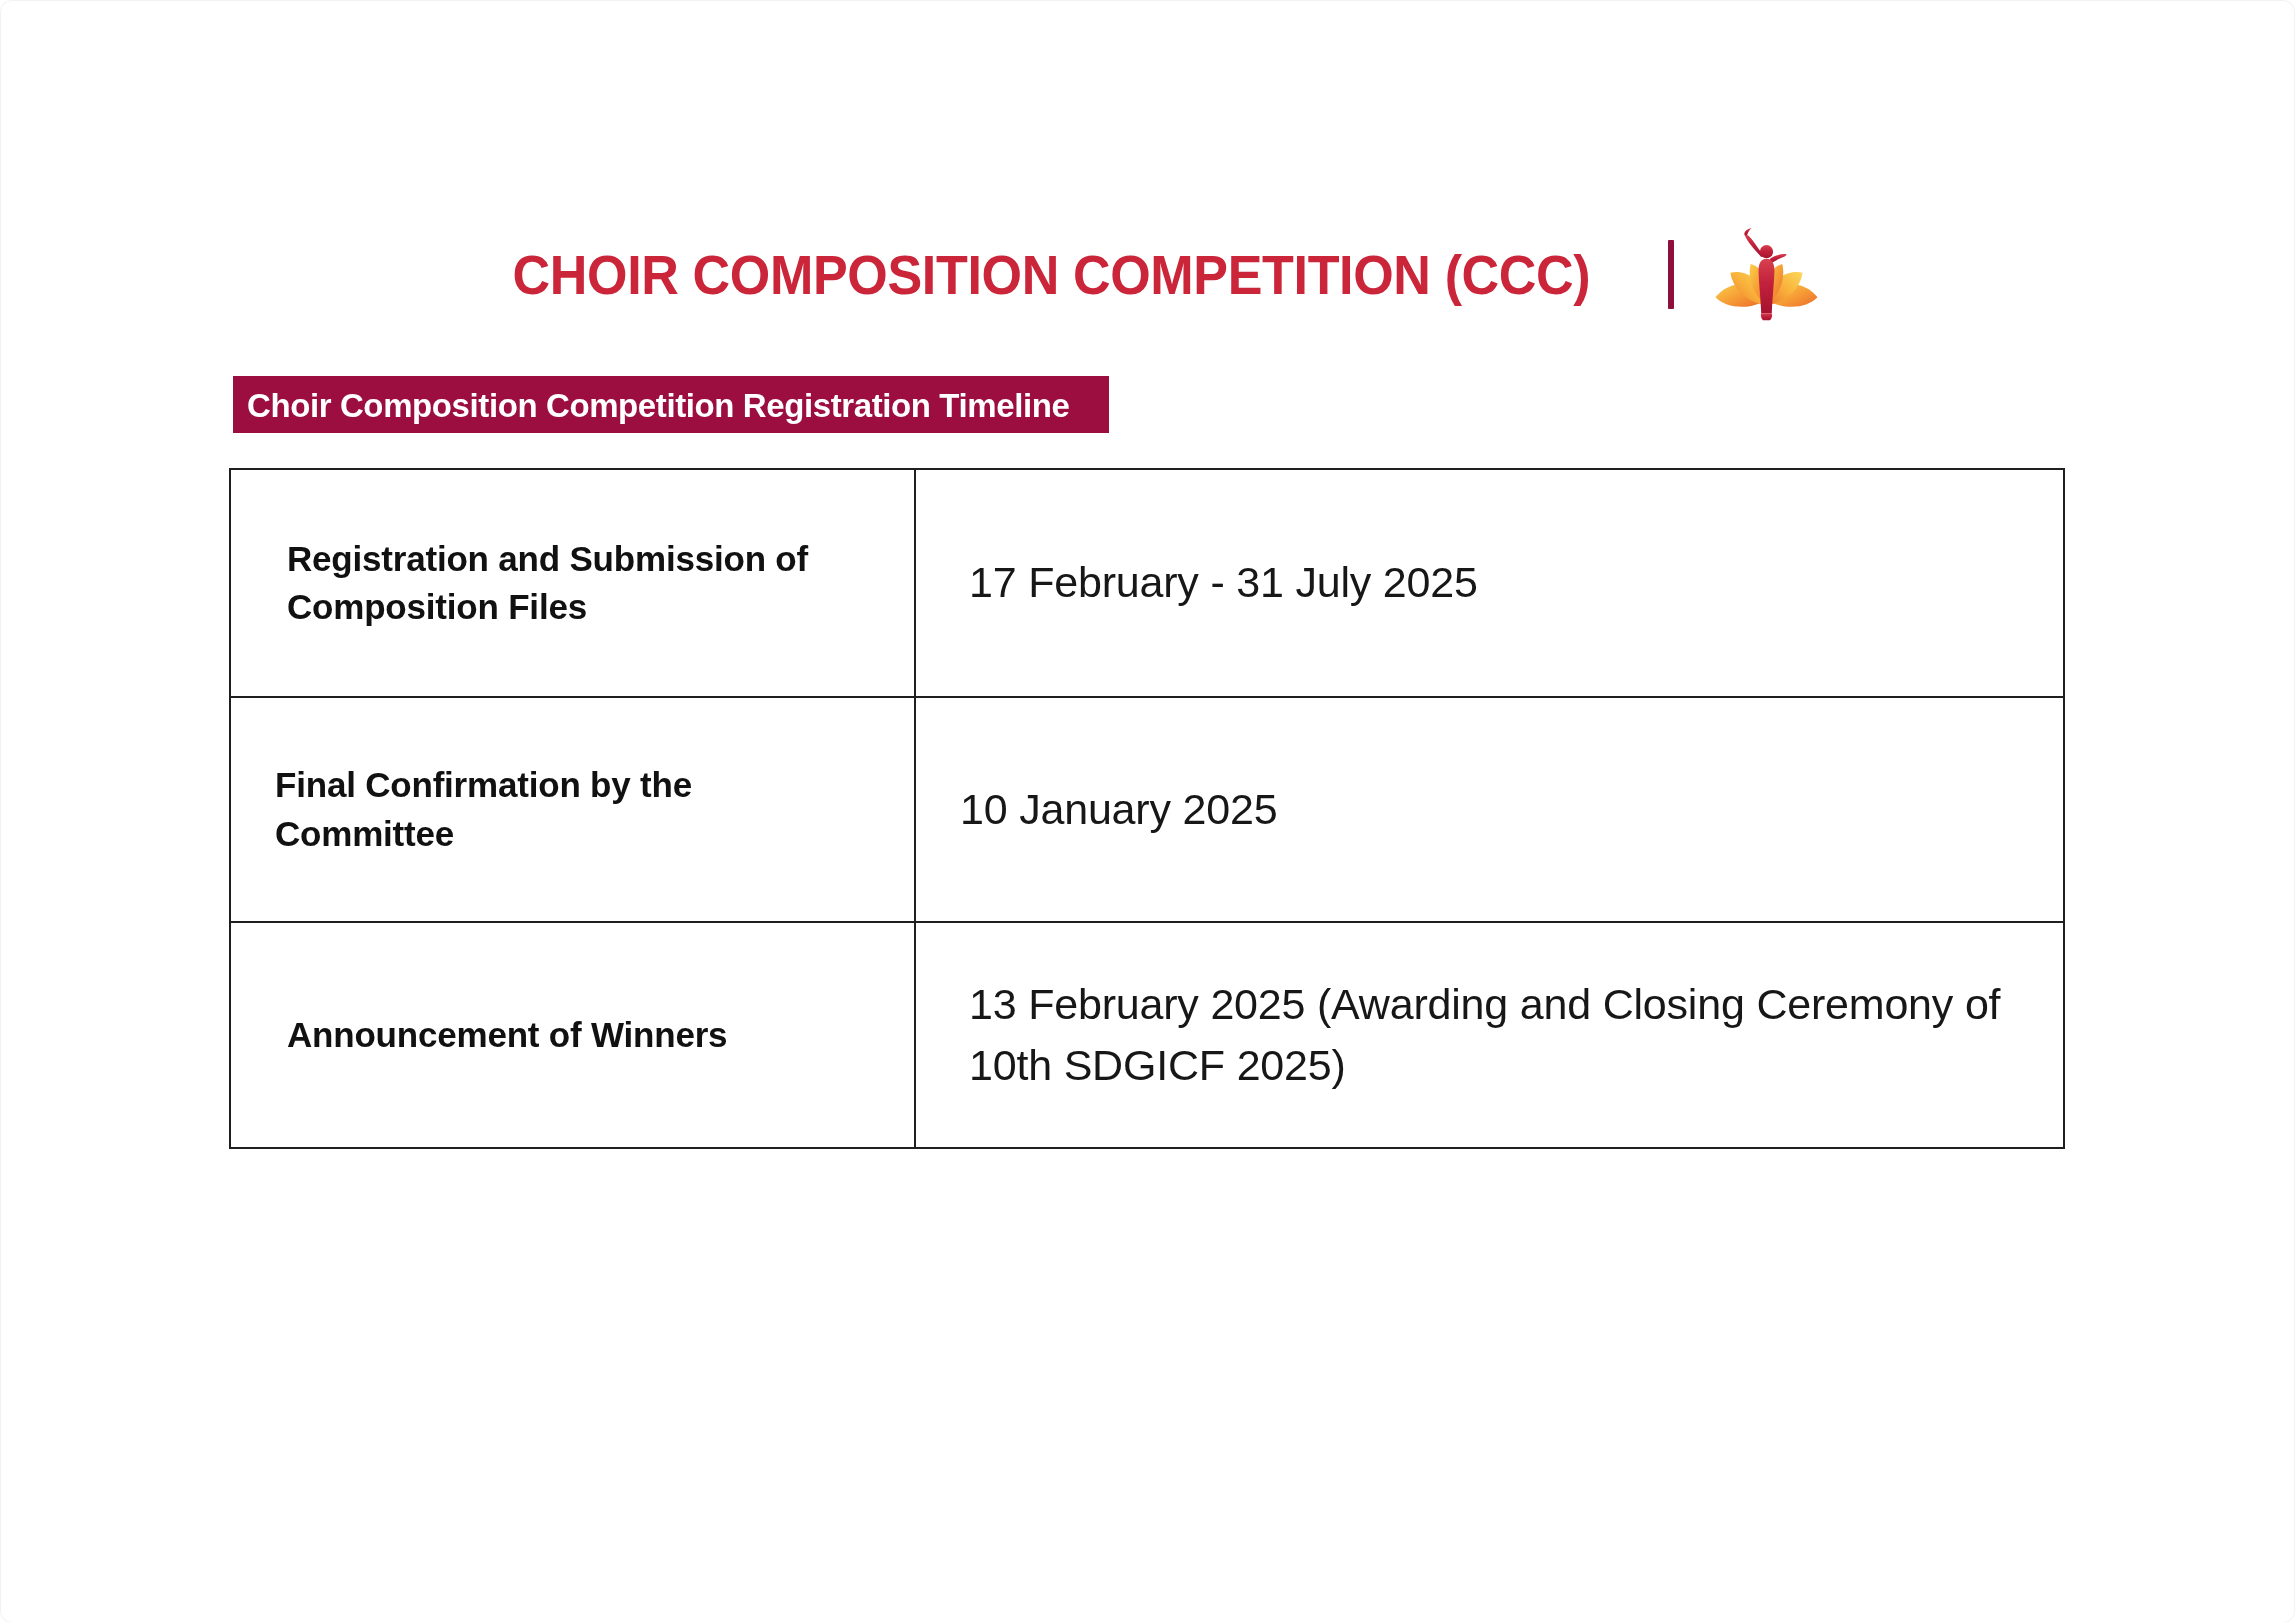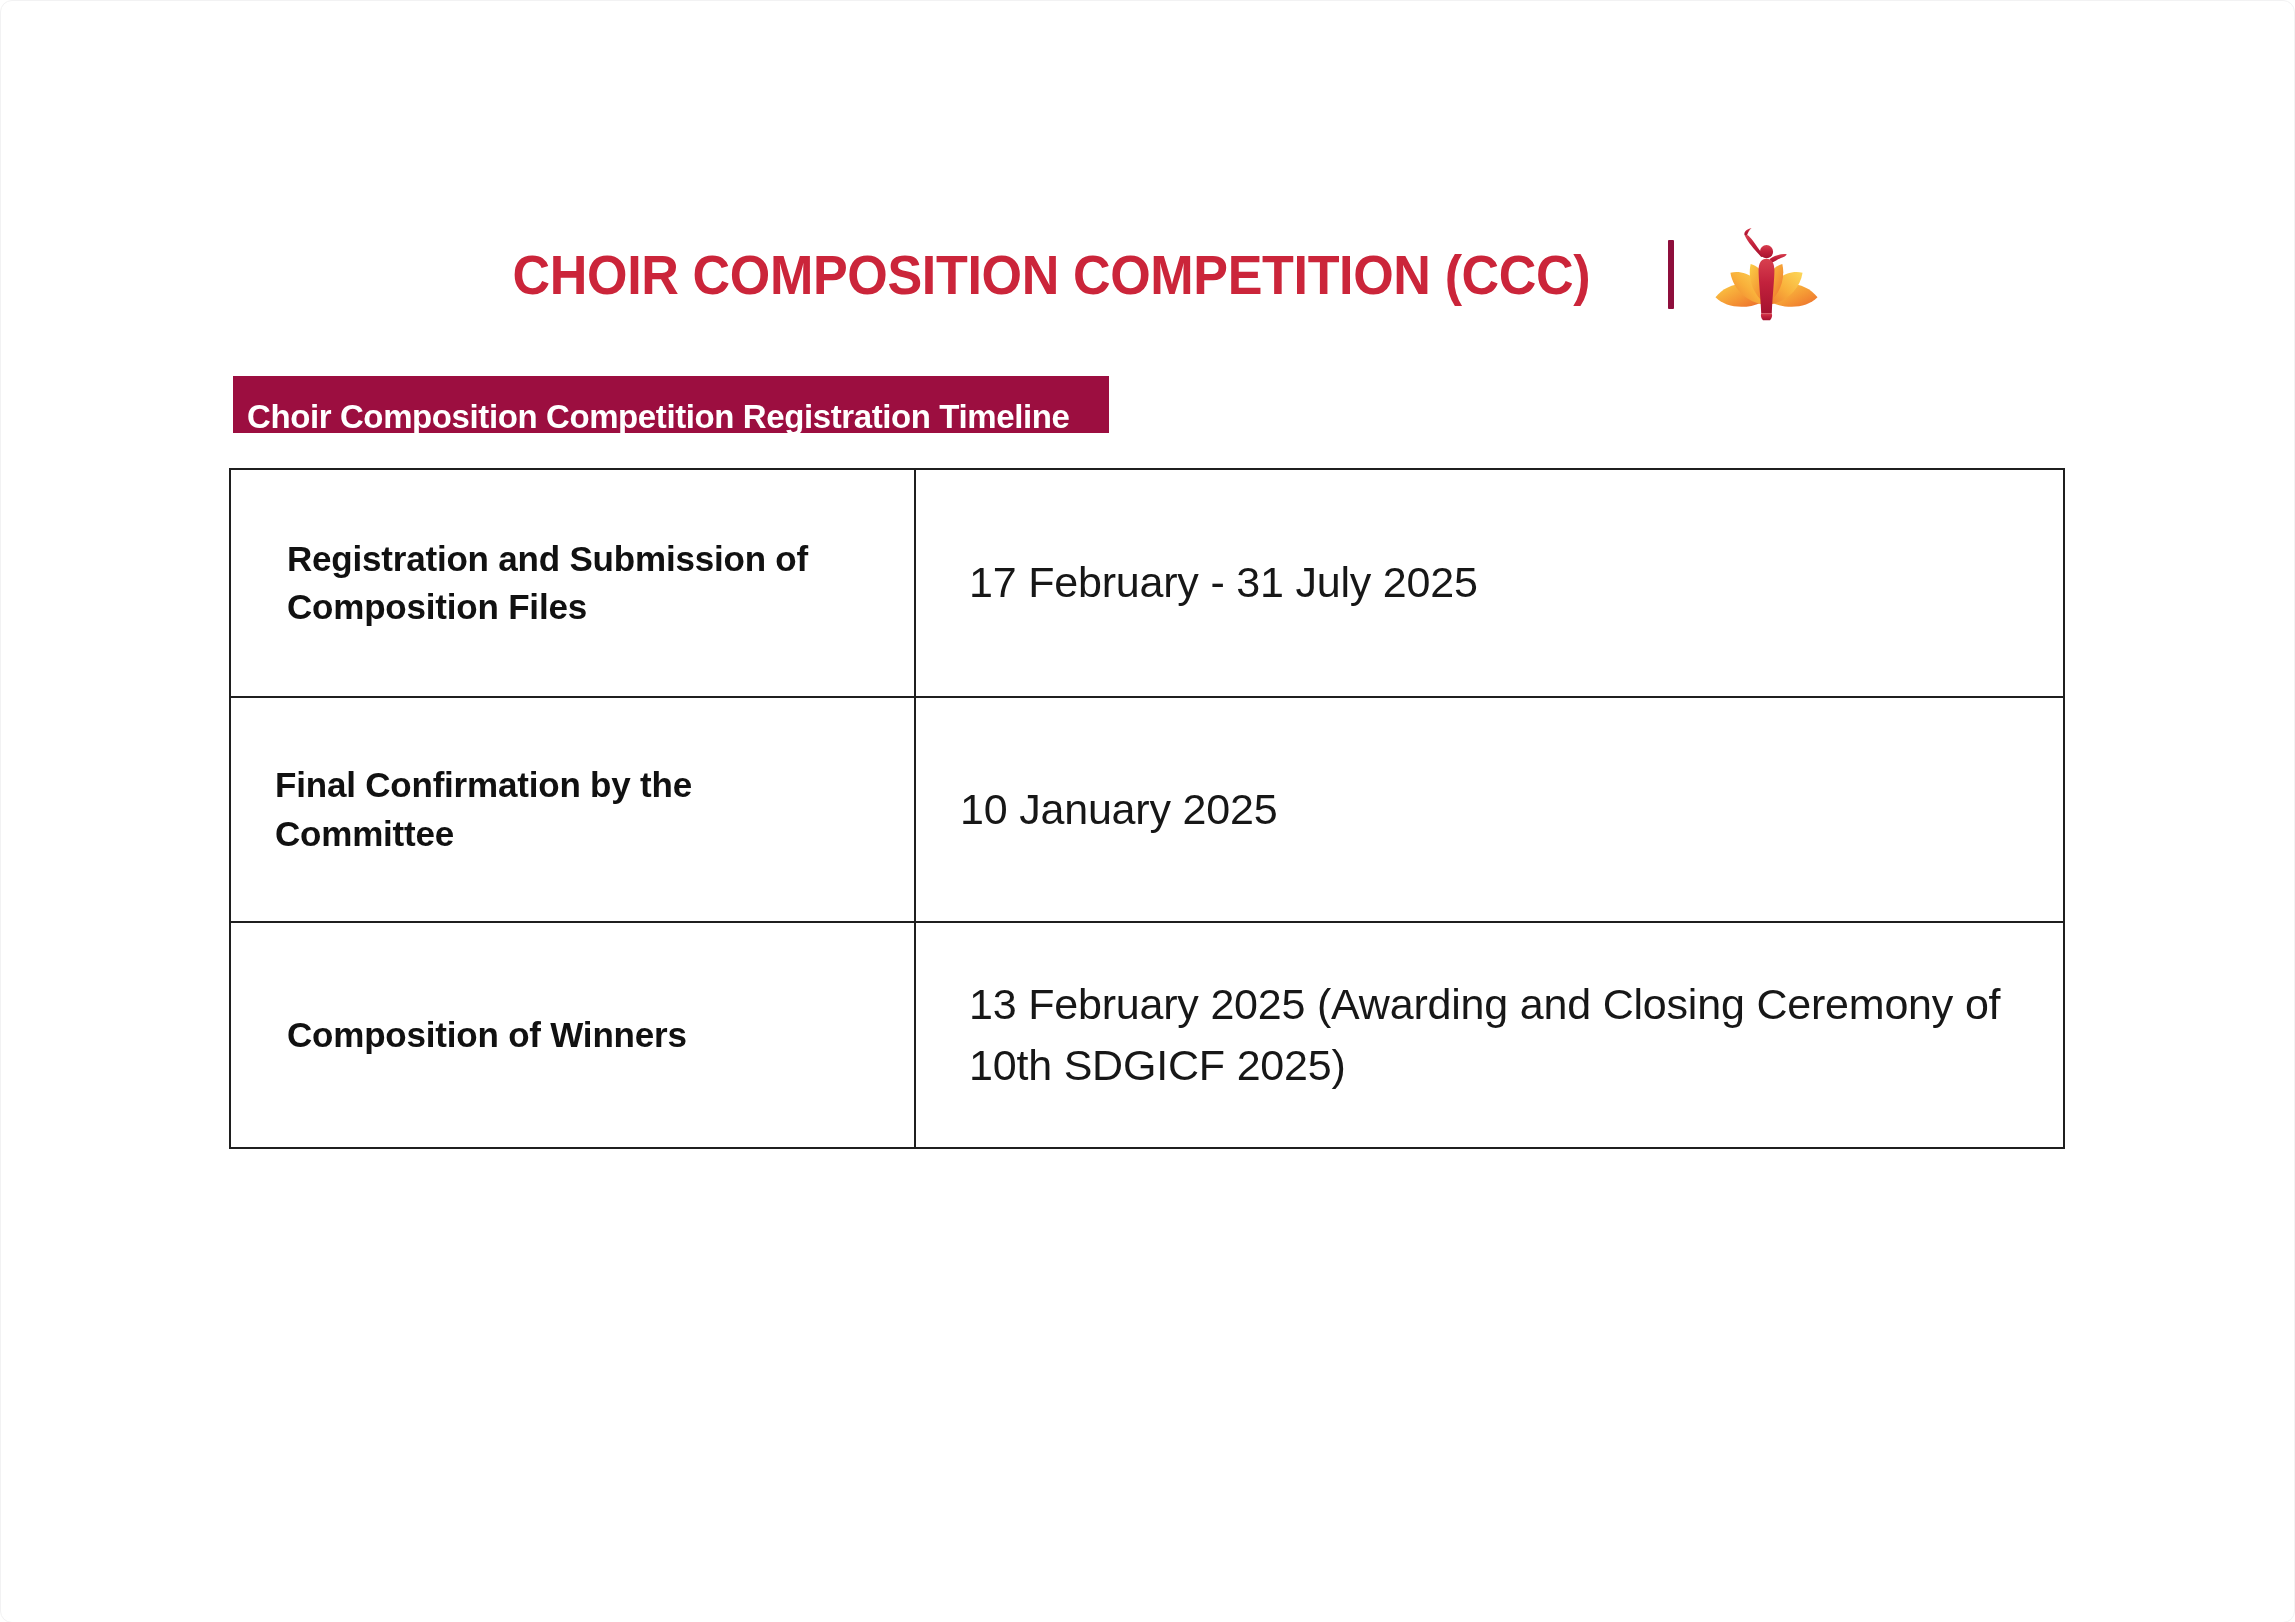--- a/index.html
+++ b/index.html
@@ -63,21 +63,21 @@
   }
 
   
   .section-bar {
     position: absolute;
     left: 232px;
     top: 375px;
     height: 57px;
     background: #9C0E40;
     display: flex;
-    align-items: flex-end;
+    align-items: center;
     padding: 0 14px 0 14px;
   }
 
   .section-bar-label {
     color: #ffffff;
     font-family: "Liberation Sans", sans-serif;
     font-size: 34px;
     font-weight: 700;
     letter-spacing: -0.4px;
     white-space: nowrap;
@@ -212,20 +212,20 @@
     <tbody>
       <tr class="row-0">
         <td class="cell-label">Registration and Submission of Composition Files</td>
         <td class="cell-date">17 February - 31 July 2025</td>
       </tr>
       <tr class="row-1">
         <td class="cell-label">Final Confirmation by the Committee</td>
         <td class="cell-date">10 January 2025</td>
       </tr>
       <tr class="row-3">
-        <td class="cell-label">Composition of Winners</td>
+        <td class="cell-label">Announcement of Winners</td>
         <td class="cell-date">13 February 2025 (Awarding and Closing Ceremony of 10th SDGICF 2025)</td>
       </tr>
     </tbody>
   </table>
 
 </div>
 
 
 </body></html>

